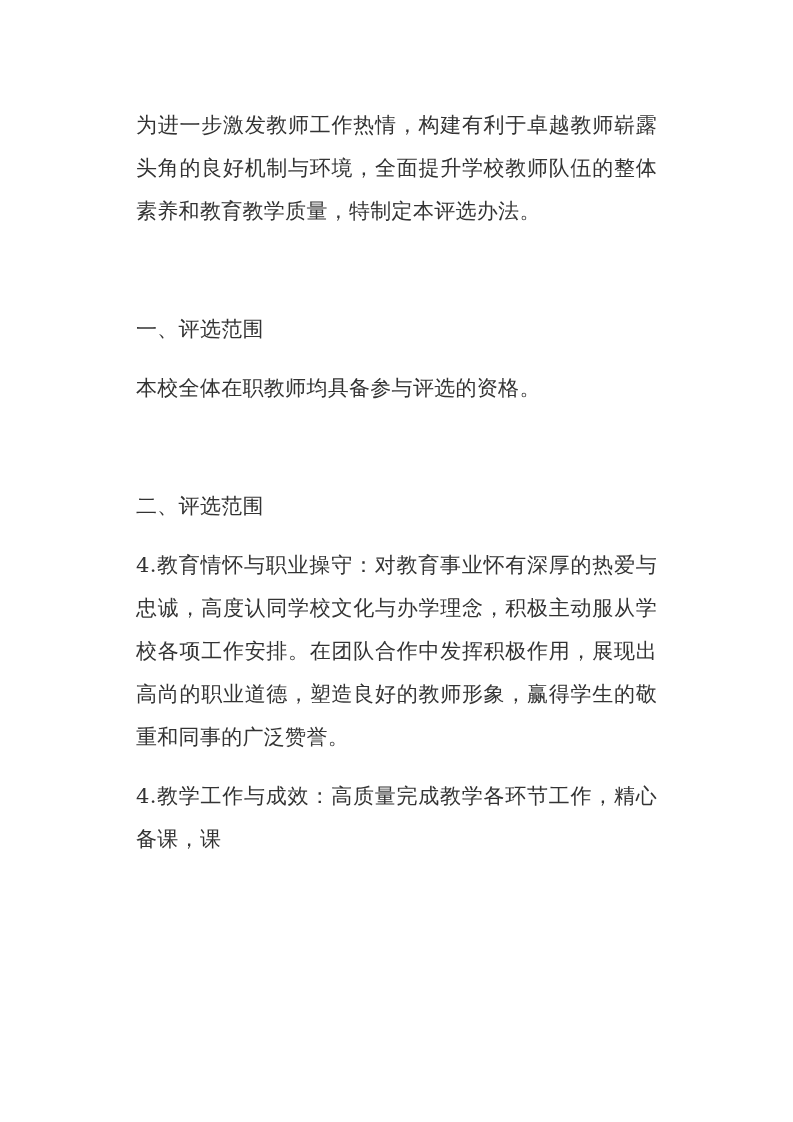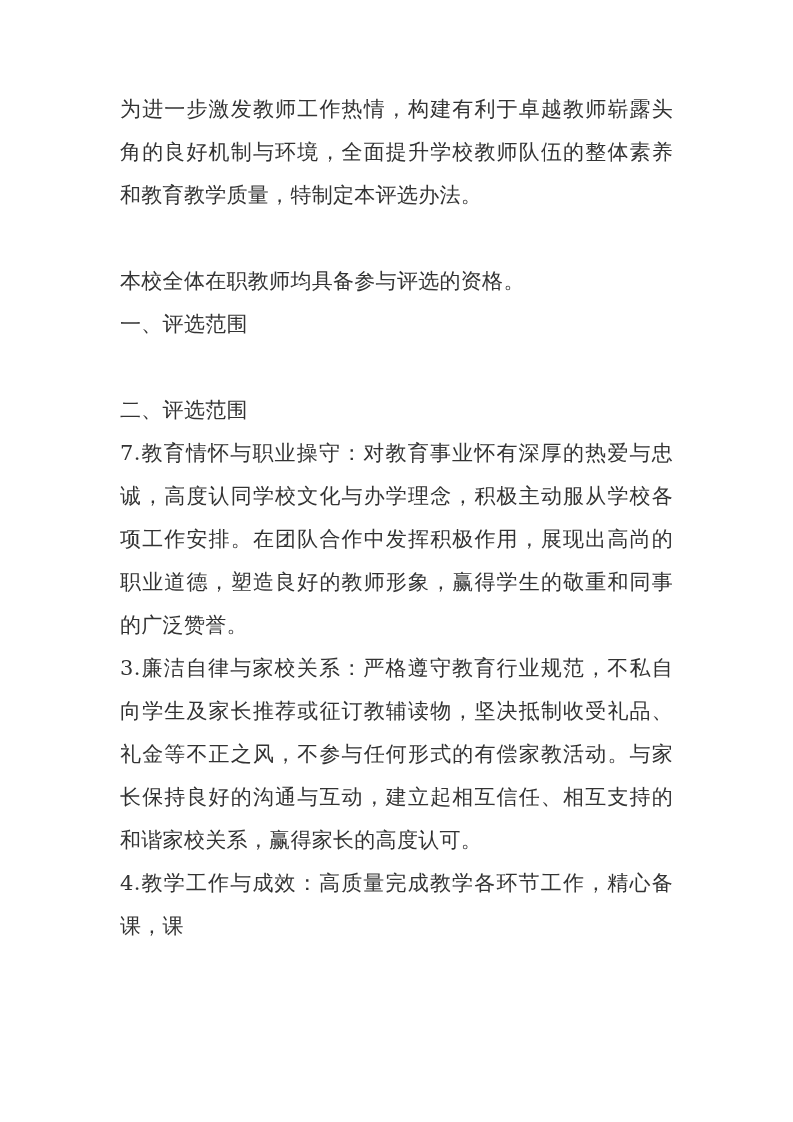--- a/index.html
+++ b/index.html
@@ -14,21 +14,21 @@
     font-family: "DejaVu Serif", "Liberation Serif", serif;
   }
   .page {
     box-sizing: border-box;
     width: 793px;
     height: 1122px;
     padding: 88px 120px 0 120px;
     background: #ffffff;
   }
   .para {
-    margin: 0;
+    margin: 16px;
     font-size: 21px;
     line-height: 43px;
     font-weight: 400;
     color: #333333;
     text-align: justify;
     letter-spacing: 0.3px;
     word-break: break-all;
   }
   .blank-line {
     height: 43px;
@@ -36,28 +36,27 @@
 </style>
 </head>
 <body>
 
 <div class="page">
 
   <p class="para">为进一步激发教师工作热情，构建有利于卓越教师崭露头角的良好机制与环境，全面提升学校教师队伍的整体素养和教育教学质量，特制定本评选办法。</p>
 
   <div class="blank-line"></div>
 
+  <p class="para">一、评选范围</p>
+
   <p class="para">本校全体在职教师均具备参与评选的资格。</p>
-
-  <p class="para">一、评选范围</p>
 
   <div class="blank-line"></div>
 
   <p class="para">二、评选范围</p>
 
-  <p class="para">7.教育情怀与职业操守：对教育事业怀有深厚的热爱与忠诚，高度认同学校文化与办学理念，积极主动服从学校各项工作安排。在团队合作中发挥积极作用，展现出高尚的职业道德，塑造良好的教师形象，赢得学生的敬重和同事的广泛赞誉。</p>
+  <p class="para">4.教育情怀与职业操守：对教育事业怀有深厚的热爱与忠诚，高度认同学校文化与办学理念，积极主动服从学校各项工作安排。在团队合作中发挥积极作用，展现出高尚的职业道德，塑造良好的教师形象，赢得学生的敬重和同事的广泛赞誉。</p>
 
 
-  <p class="para">3.廉洁自律与家校关系：严格遵守教育行业规范，不私自向学生及家长推荐或征订教辅读物，坚决抵制收受礼品、礼金等不正之风，不参与任何形式的有偿家教活动。与家长保持良好的沟通与互动，建立起相互信任、相互支持的和谐家校关系，赢得家长的高度认可。</p>
 
   <p class="para">4.教学工作与成效：高质量完成教学各环节工作，精心备课，课</p>
 
 </div>
 
 </body></html>

